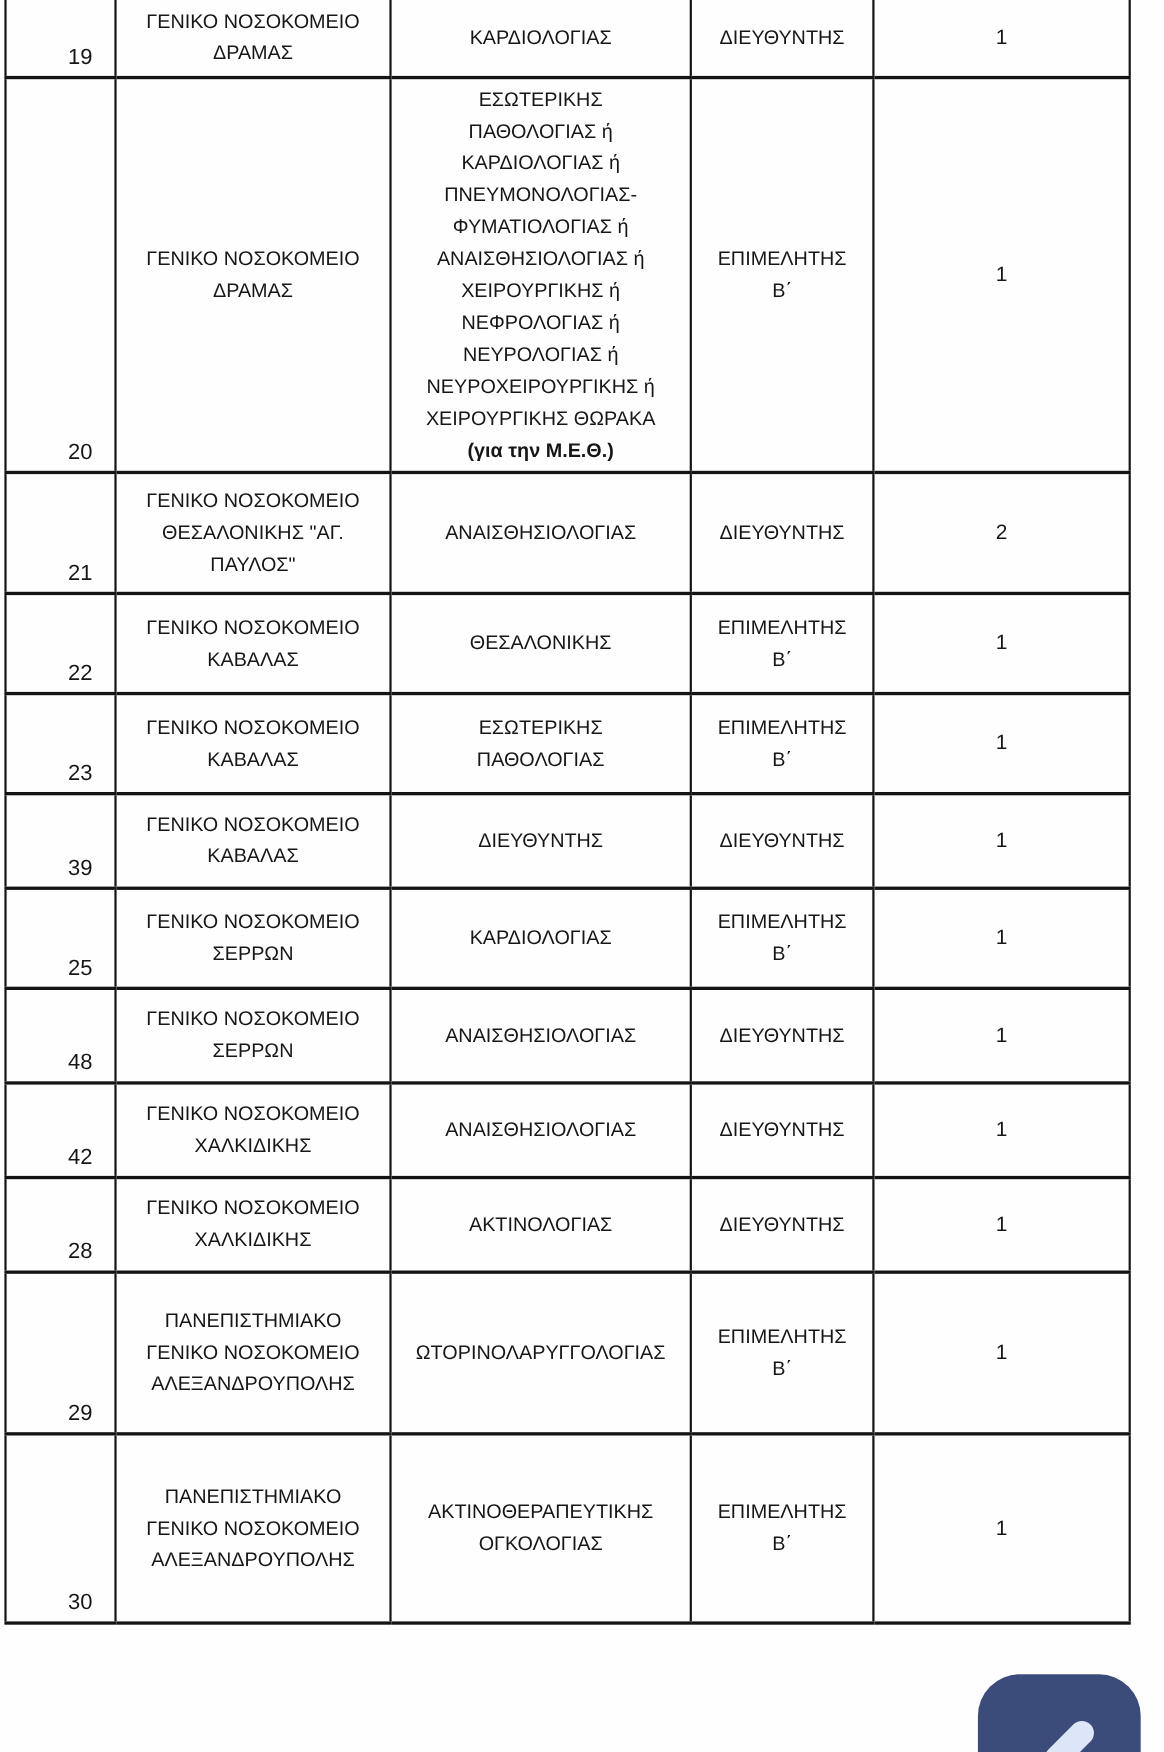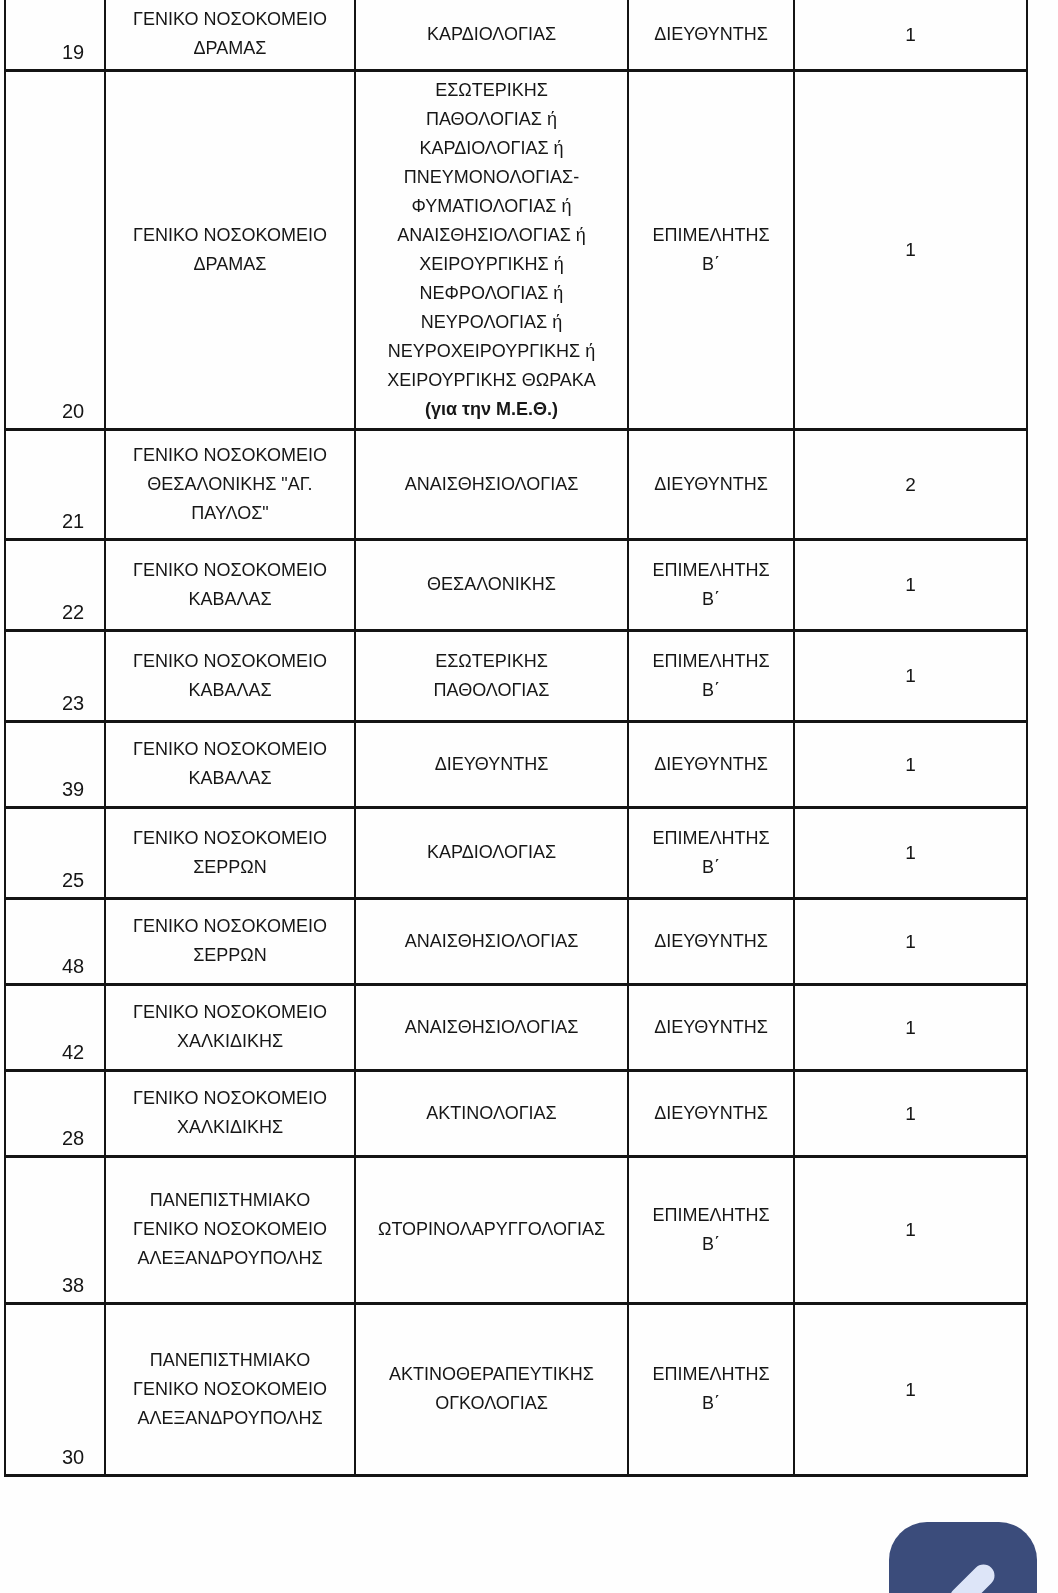--- a/index.html
+++ b/index.html
@@ -170,21 +170,21 @@
         </tr>
         <tr>
           <td class="num">28</td>
           <td class="hospital">ΓΕΝΙΚΟ ΝΟΣΟΚΟΜΕΙΟ
 ΧΑΛΚΙΔΙΚΗΣ</td>
           <td class="specialty"><span>ΑΚΤΙΝΟΛΟΓΙΑΣ</span></td>
           <td class="ptitle">ΔΙΕΥΘΥΝΤΗΣ</td>
           <td class="pcount">1</td>
         </tr>
         <tr>
-          <td class="num">38</td>
+          <td class="num">29</td>
           <td class="hospital">ΠΑΝΕΠΙΣΤΗΜΙΑΚΟ
 ΓΕΝΙΚΟ ΝΟΣΟΚΟΜΕΙΟ
 ΑΛΕΞΑΝΔΡΟΥΠΟΛΗΣ</td>
           <td class="specialty"><span>ΩΤΟΡΙΝΟΛΑΡΥΓΓΟΛΟΓΙΑΣ</span></td>
           <td class="ptitle">ΕΠΙΜΕΛΗΤΗΣ
 Β΄</td>
           <td class="pcount">1</td>
         </tr>
         <tr>
           <td class="num">30</td>

